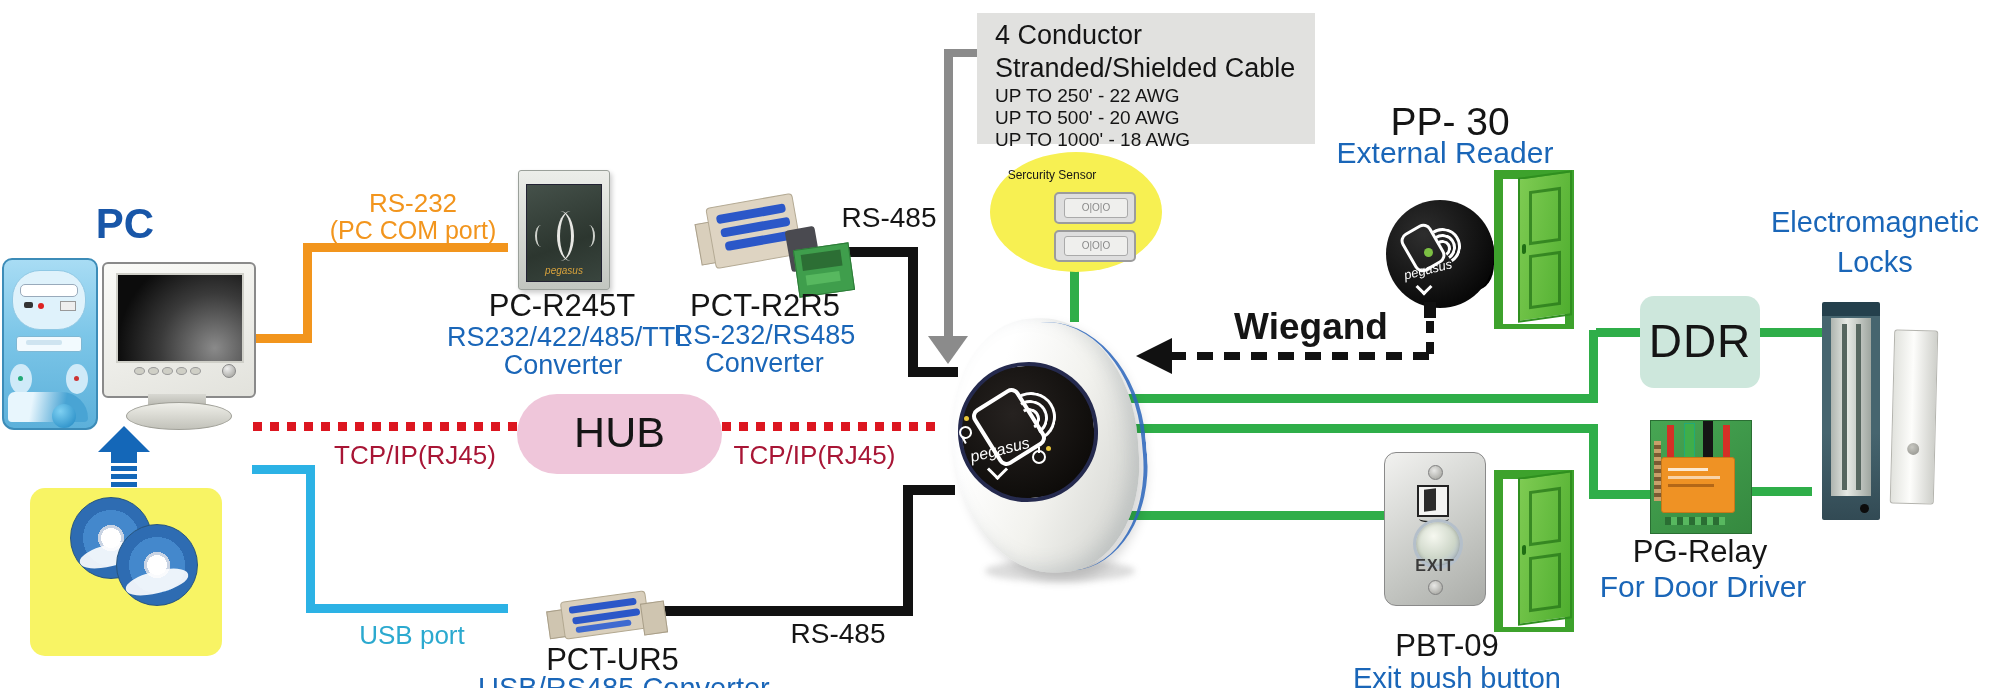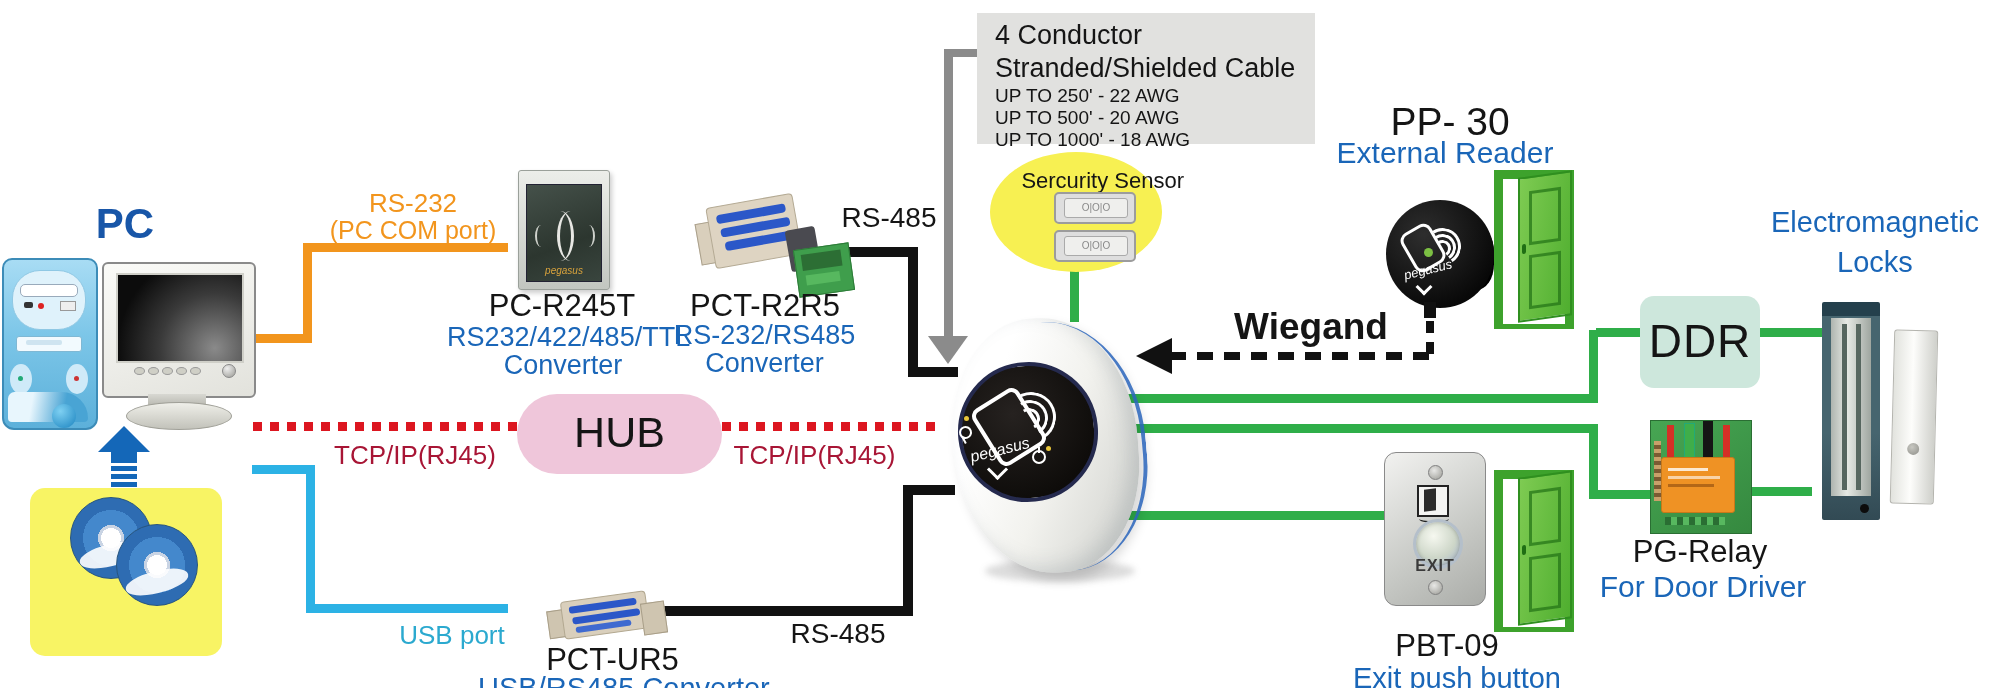--- a/index.html
+++ b/index.html
@@ -132,21 +132,21 @@
       <div class="label"></div>
     </div>
   <div class="a cd" style="left:116px;top:524px;">
       <div class="label"></div>
     </div>
 
   <div class="a c t-orange nw" style="left:343px;top:188px;width:140px;font-size:26px;">RS-232</div>
   <div class="a c t-orange nw" style="left:328px;top:216px;width:170px;font-size:25px;">(PC COM port)</div>
   <div class="a c t-crimson nw" style="left:330px;top:440px;width:170px;font-size:26px;">TCP/IP(RJ45)</div>
   <div class="a c t-crimson nw" style="left:732px;top:440px;width:165px;font-size:26px;">TCP/IP(RJ45)</div>
-  <div class="a c t-teal nw" style="left:352px;top:620px;width:120px;font-size:26px;margin-left:40px;">USB port</div>
+  <div class="a c t-teal nw" style="left:352px;top:620px;width:120px;font-size:26px;">USB port</div>
 
   <div class="a" style="left:517px;top:394px;width:205px;height:80px;background:#efc6da;border-radius:40px;"></div>
   <div class="a c t-black nw" style="left:517px;top:408px;width:205px;font-size:43px;">HUB</div>
 
   <div class="a" style="left:518px;top:170px;width:90px;height:118px;
        background:linear-gradient(180deg,#eceeea,#c2c6c0);border:1px solid #9aa09a;border-radius:3px;box-shadow:2px 3px 5px rgba(0,0,0,.2);">
     <div class="a" style="left:7px;top:13px;width:74px;height:96px;border:1px solid #223;
          background:linear-gradient(160deg,#45514a,#2c362f 60%,#39453e);"></div>
     <div class="a" style="left:28px;top:40px;width:24px;height:50px;border-right:3px solid #e8e8e4;border-radius:50%;"></div>
     <div class="a" style="left:38px;top:40px;width:24px;height:50px;border-left:3px solid #e8e8e4;border-radius:50%;"></div>
@@ -180,21 +180,21 @@
 
   <div class="a" style="left:977px;top:13px;width:338px;height:131px;background:#e1e1df;padding:6px 0 0 18px;box-sizing:border-box;">
     <div class="nw t-black" style="font-size:27px;line-height:33px;">4 Conductor</div>
     <div class="nw t-black" style="font-size:27px;line-height:33px;">Stranded/Shielded Cable</div>
     <div class="nw t-black" style="font-size:19px;line-height:22px;">UP TO 250' - 22 AWG</div>
     <div class="nw t-black" style="font-size:19px;line-height:22px;">UP TO 500' - 20 AWG</div>
     <div class="nw t-black" style="font-size:19px;line-height:22px;">UP TO 1000' - 18 AWG</div>
   </div>
 
   <div class="a" style="left:990px;top:152px;width:172px;height:120px;background:#f7f052;border-radius:50%;"></div>
-  <div class="a c t-black nw" style="left:1020px;top:168px;width:164px;font-size:22px;text-align:right;">Sercurity Sensor</div>
+  <div class="a c t-black nw" style="left:970px;top:168px;width:164px;font-size:12px;">Sercurity Sensor</div>
   <div class="a sensorbox" style="left:1054px;top:192px;width:78px;height:28px;">
     <div class="inner">O|O|O</div>
     </div>
   <div class="a sensorbox" style="left:1054px;top:230px;width:78px;height:28px;">
     <div class="inner">O|O|O</div>
     </div>
 
   <div class="a" style="left:985px;top:560px;width:150px;height:22px;border-radius:50%;
        background:rgba(60,60,60,.18);filter:blur(3px);"></div>
   <div class="a" style="left:953px;top:318px;width:185px;height:255px;

